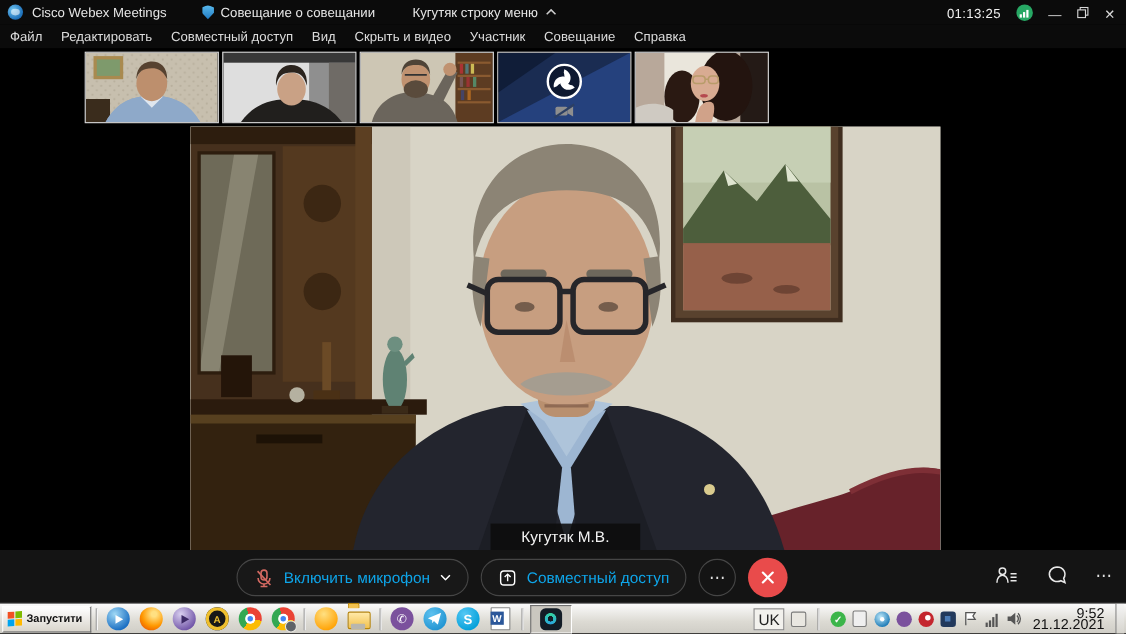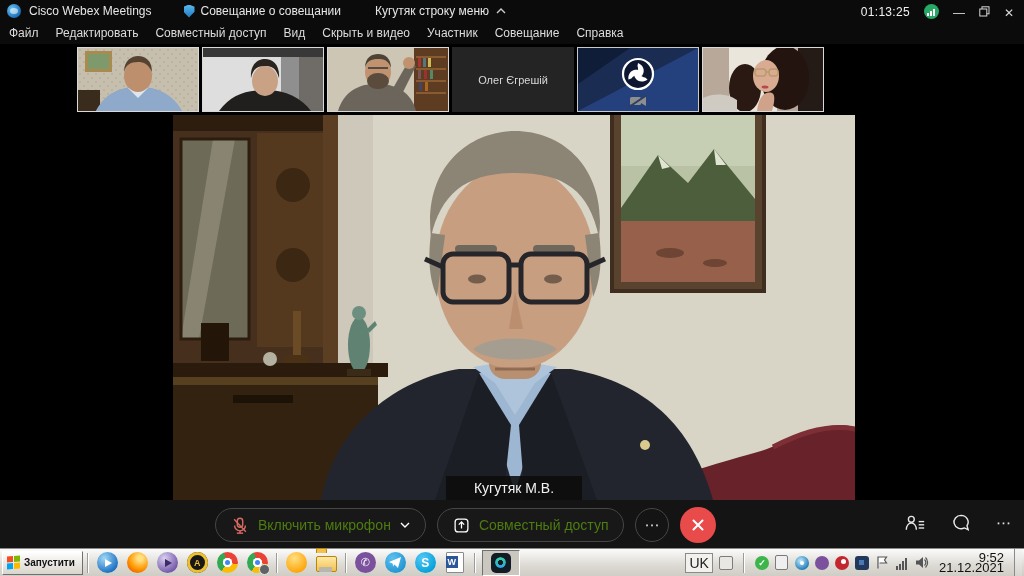--- a/index.html
+++ b/index.html
@@ -35,21 +35,21 @@
   .tile svg{display:block;}
 
   
   .stage{position:absolute;top:115px;left:0;width:1024px;height:385px;background:#000;}
   .mainvideo{position:absolute;left:173px;top:0;width:682px;height:385px;background:#cfccbf;overflow:hidden;}
   .nametag{position:absolute;left:50%;bottom:0;transform:translateX(-50%);background:rgba(12,12,12,.88);color:#f2f2f2;font-size:14px;padding:4px 28px;white-space:nowrap;}
 
   
   .controlbar{position:absolute;top:500px;left:0;width:1024px;height:48px;background:#141414;}
   .ctl-left{position:absolute;left:215px;top:7px;display:flex;align-items:center;gap:11px;}
-  .pill{display:flex;align-items:center;gap:9px;height:34px;padding:0 15px;border:1px solid #464646;border-radius:18px;color:#4d7c0f;font-size:14px;background:rgba(26,26,26,.6);box-sizing:border-box;white-space:nowrap;}
+  .pill{display:flex;align-items:center;gap:9px;height:34px;padding:0 15px;border:1px solid #464646;border-radius:18px;color:#0ea5e9;font-size:14px;background:rgba(26,26,26,.6);box-sizing:border-box;white-space:nowrap;}
   .circlebtn{width:34px;height:34px;border-radius:50%;border:1px solid #464646;display:flex;align-items:center;justify-content:center;color:#fff;box-sizing:border-box;}
   .leavebtn{width:36px;height:36px;border-radius:50%;background:#e94b4b;border:none;display:flex;align-items:center;justify-content:center;}
   .ctl-right{position:absolute;right:12px;top:13px;display:flex;align-items:center;gap:25px;}
   .dots{color:#e0e0e0;font-size:15px;letter-spacing:1px;}
 
   
   .taskbar{position:absolute;top:548px;left:0;width:1024px;height:28px;background:linear-gradient(#fbfbfb,#dcdad3 60%,#cfcdc6);border-top:1px solid #8a8a8a;display:flex;align-items:center;box-sizing:border-box;}
   .startbtn{height:22px;margin-left:2px;display:flex;align-items:center;gap:4px;padding:0 7px 0 4px;background:linear-gradient(#ffffff,#d9d5cc);border:1px solid;border-color:#fff #6f6f6f #6f6f6f #fff;font-size:10px;font-weight:bold;color:#111;white-space:nowrap;}
   .winflag{width:13px;height:13px;display:grid;grid-template-columns:6px 6px;grid-template-rows:6px 6px;gap:1px;transform:skewY(-4deg);}
   .winflag i{display:block;}
@@ -203,23 +203,20 @@
           <path d="M10,63 C16,42 34,34 54,36 C74,38 84,48 88,63 Z" fill="#6b655c"></path>
           <path d="M64,42 L80,14 L88,18 L74,46 Z" fill="#6b655c"></path>
           <circle cx="81" cy="15" r="6" fill="#c09270"></circle>
           <ellipse cx="50" cy="24" rx="13" ry="15" fill="#c09270"></ellipse>
           <ellipse cx="50" cy="33" rx="11" ry="8" fill="#5a4b3c"></ellipse>
           <path d="M37,20 C37,9 44,6 50,6 C57,6 63,10 63,20 C60,12 56,11 50,11 C43,11 39,13 37,20 Z" fill="#4e4337"></path>
           <line x1="40" y1="20" x2="60" y2="20" stroke="#333" stroke-width="1.5"></line>
         </svg>
       </div>
 
-      <div class="tile nametile">
-        <span>Олег Єгрешій</span>
-      </div>
 
       <div class="tile obs">
         <svg width="120" height="63" viewBox="0 0 120 63">
           <rect width="120" height="63" fill="#1a2c52"></rect>
           <polygon points="0,63 120,0 120,63" fill="#25417d"></polygon>
           <polygon points="0,0 52,0 0,36" fill="#101d38"></polygon>
           <g transform="translate(60,26)">
             <circle r="15" fill="#0d1830" stroke="#ffffff" stroke-width="2.2"></circle>
             <g fill="#ffffff">
               <path d="M0,-11 C5,-9 7,-4 5,0 C3.5,3 0,4.5 -3.5,3 C-0.5,1 1,-4 -0.5,-8 Z"></path>

